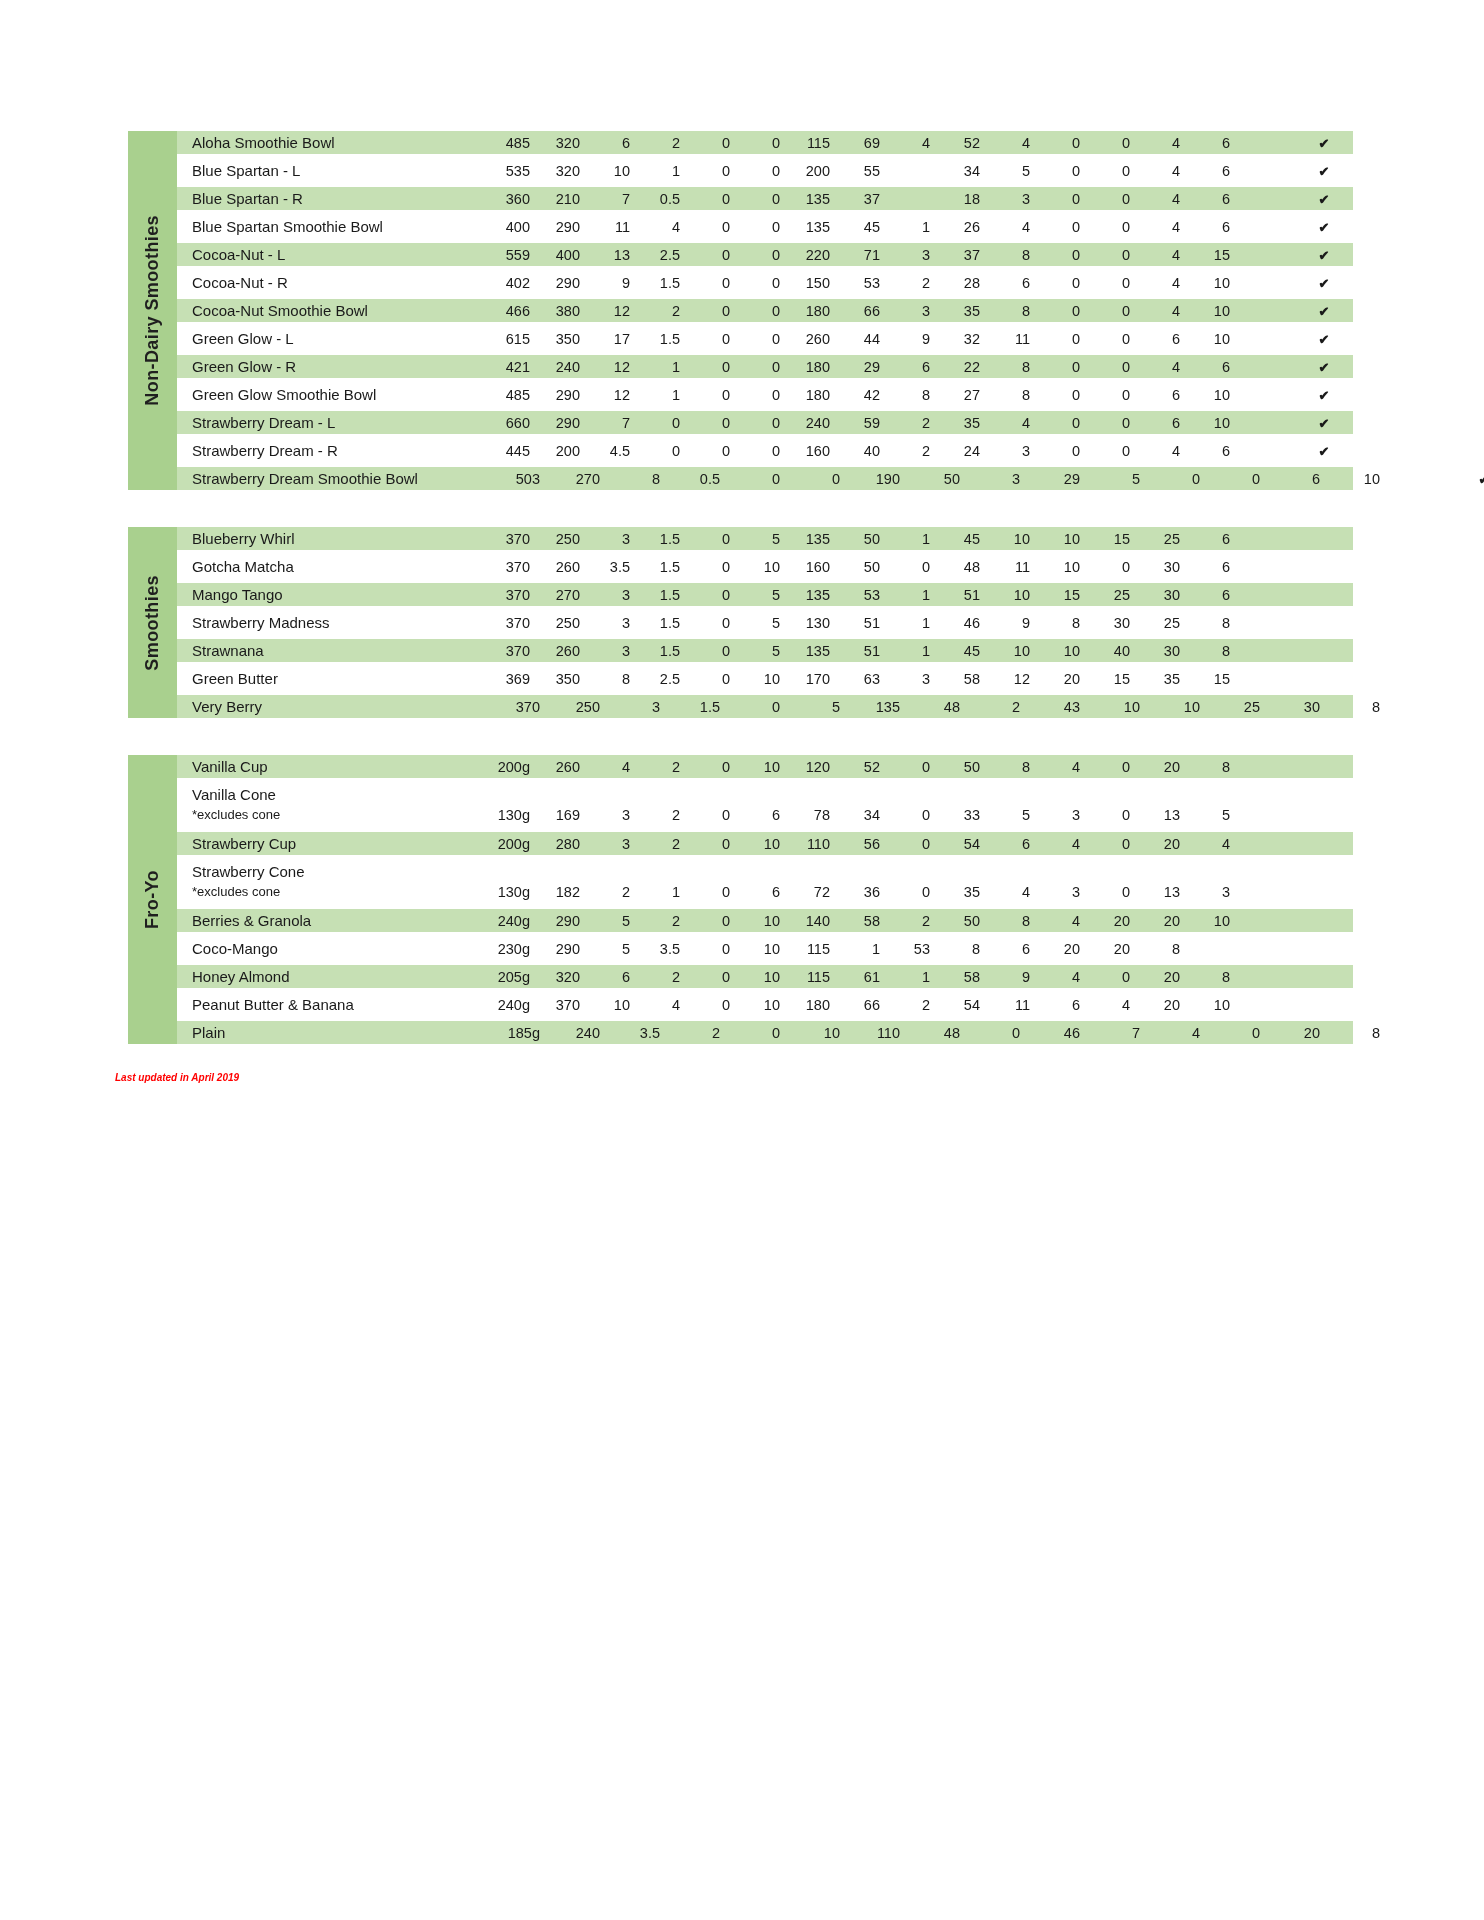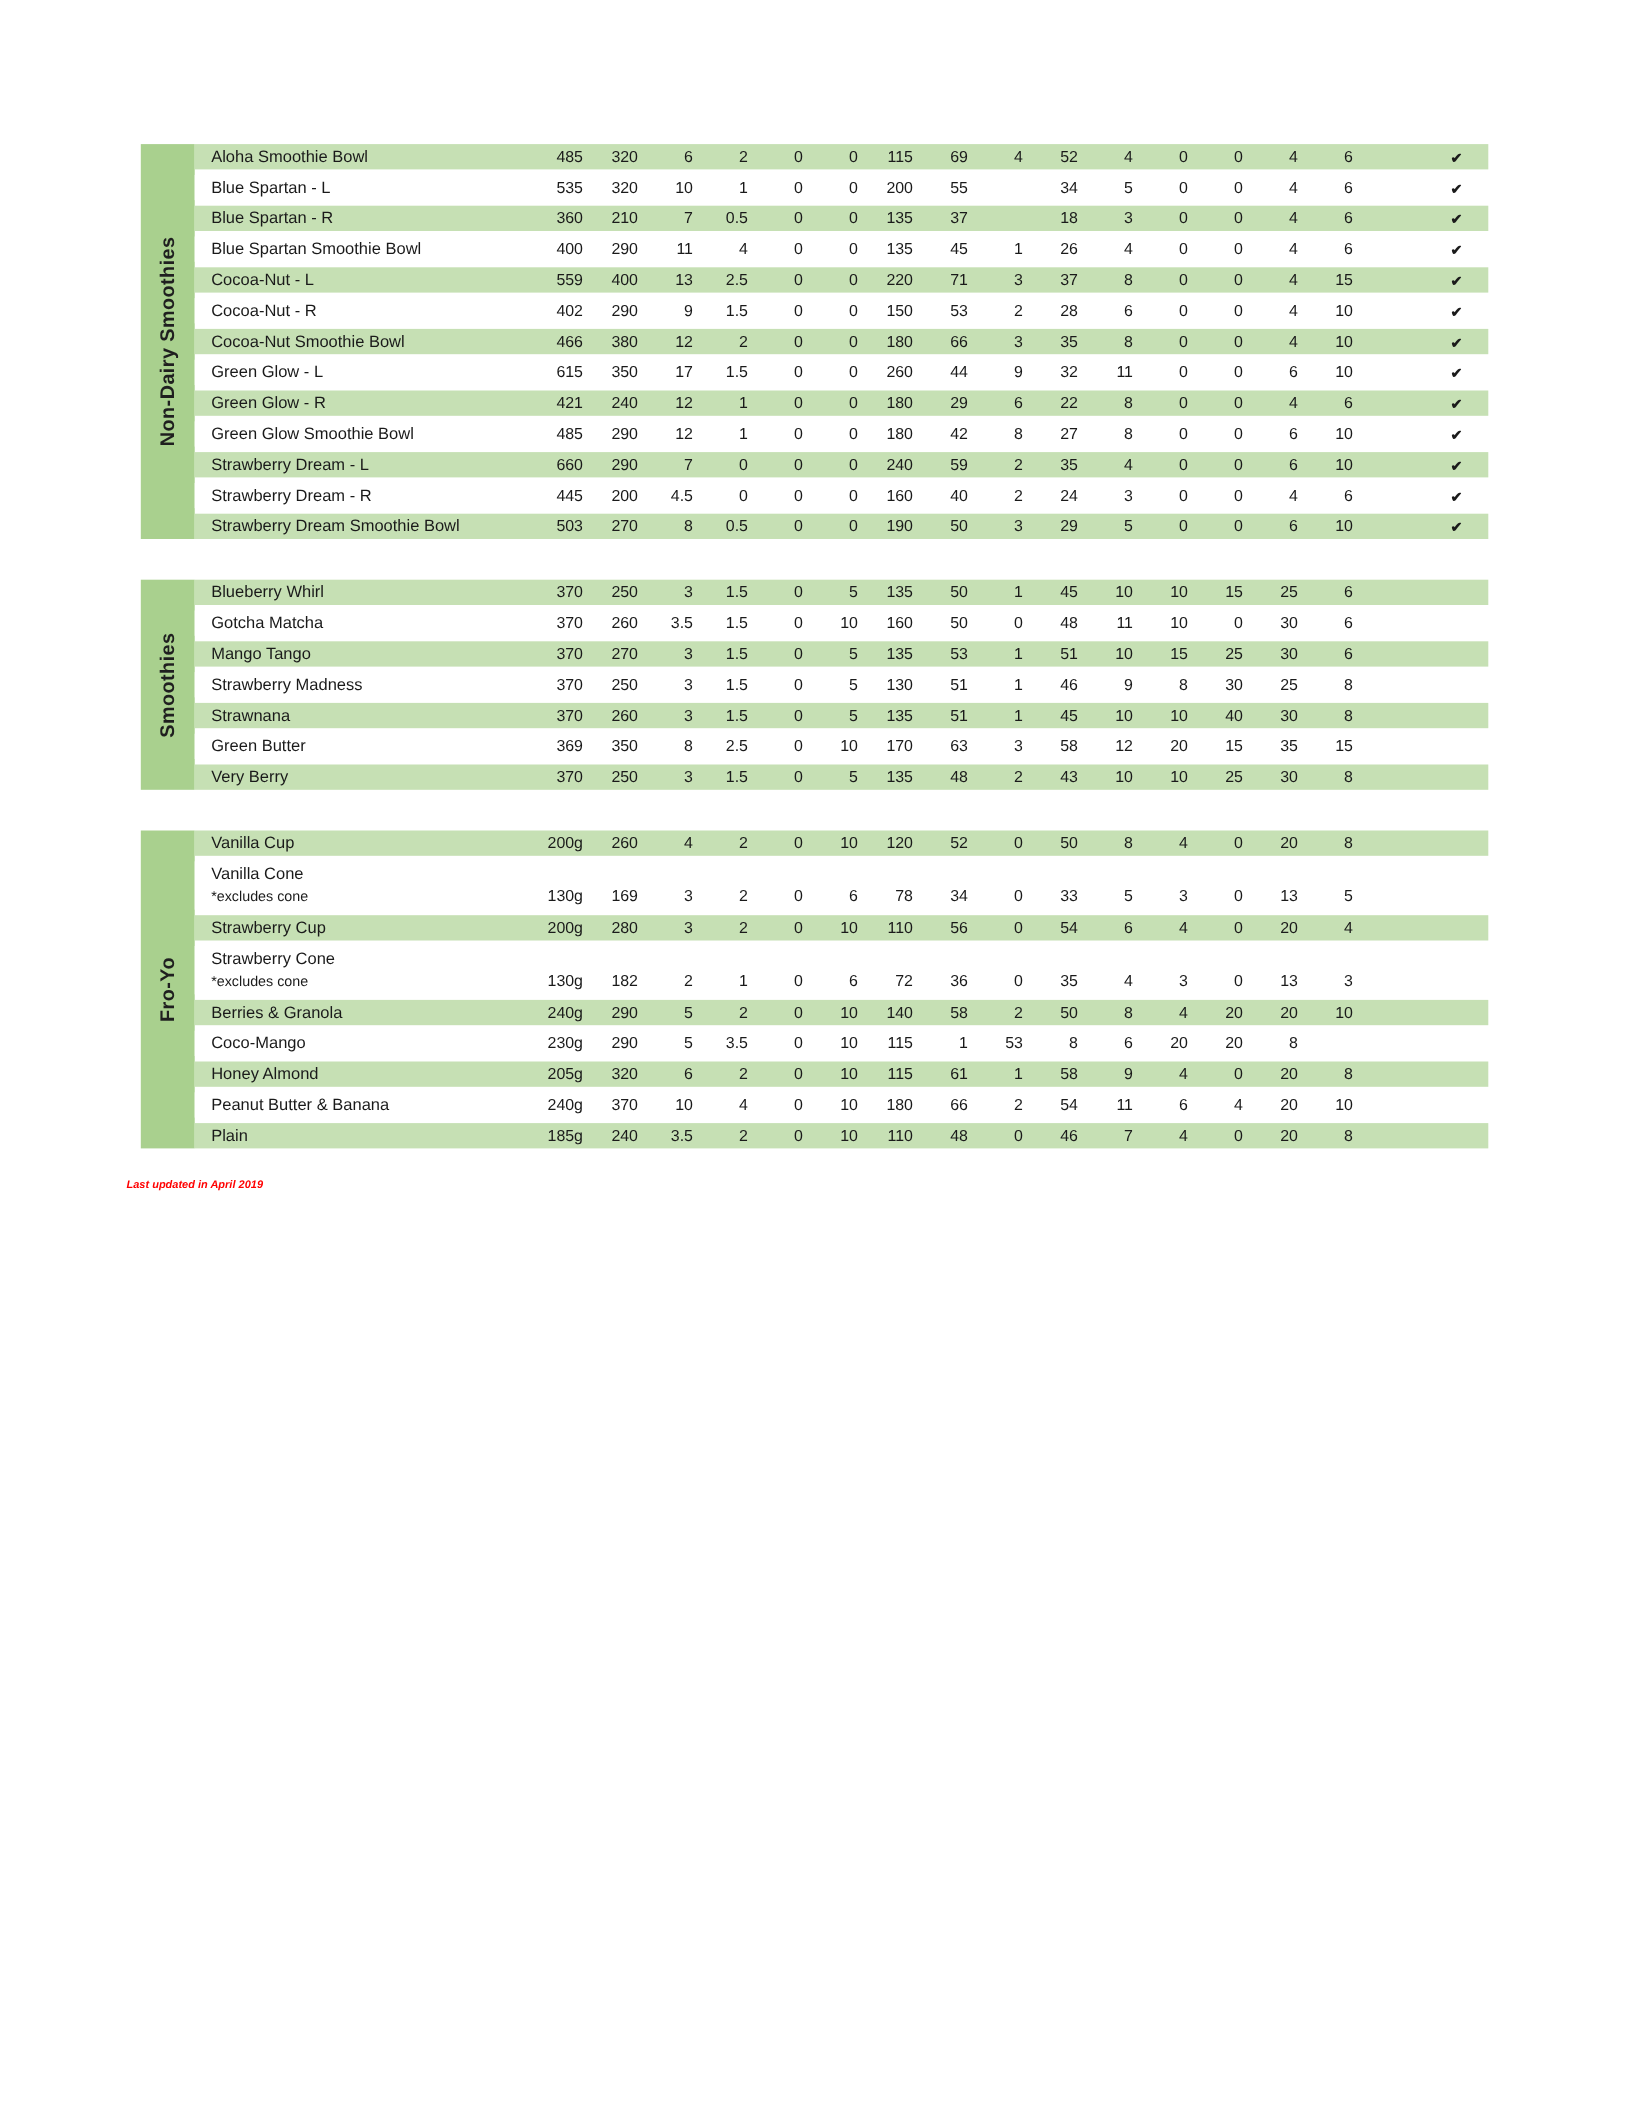--- a/index.html
+++ b/index.html
@@ -33,21 +33,21 @@
   }
 
   .rows { display: flex; flex-direction: column; }
   .row {
     display: flex;
     width: 1176px;
     height: 23px;
     margin-bottom: 5px;
     background: #ffffff;
   }
-  .row:last-child { margin-bottom: 0; }
+  .row:last-child { margin-bottom: 0; gap: 10px; }
   .row.green { background: #c6e0b4; }
   .row.tall { height: 44px; }
 
   .cell { box-sizing: border-box; flex: none; }
   .cell.name {
     width: 313px;
     padding-left: 15px;
     padding-top: 1px;
     font-size: 15px;
     line-height: 21px;

